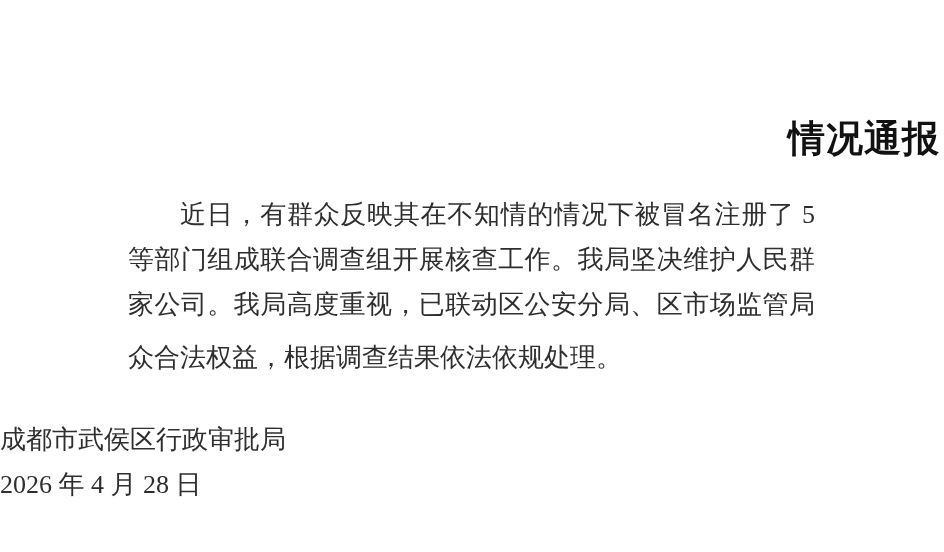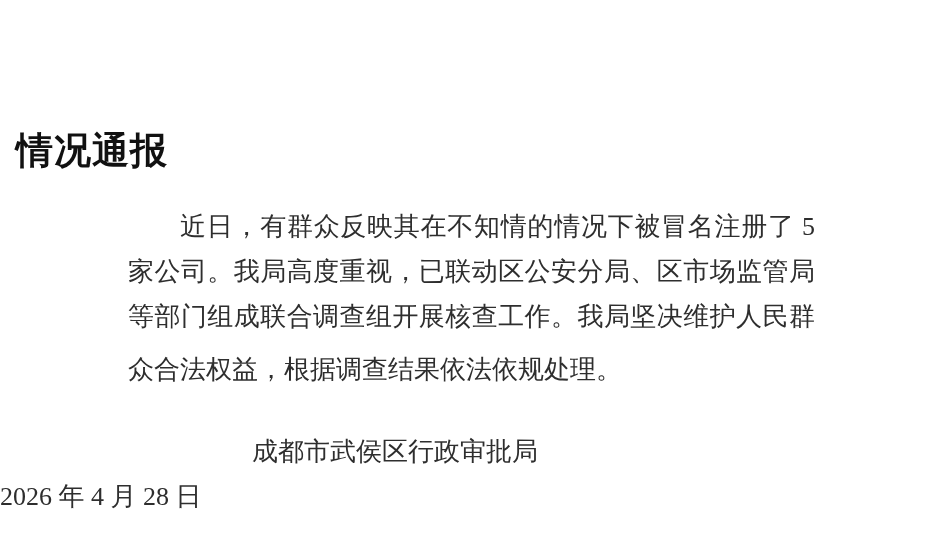--- a/index.html
+++ b/index.html
@@ -9,23 +9,23 @@
   }
   .page {
     position: relative;
     width: 944px;
     height: 552px;
     background: #ffffff;
     overflow: hidden;
     font-family: "Liberation Serif", "DejaVu Serif", serif;
   }
   .notice-title {
-    margin: 16px;
+    margin: 4px;
     padding-top: 113px;
-    text-align: left;
+    text-align: right;
     font-size: 37px;
     line-height: 44px;
     font-weight: bold;
     color: #111111;
     letter-spacing: 1px;
   }
   .notice-body {
     margin: 31px 0 0 128px;
     width: 687px;
     font-size: 26px;
@@ -42,21 +42,21 @@
     text-indent: 2em;
   }
   .body-line.last {
     text-align: left;
     text-align-last: left;
     margin-top: 8px;
   }
   .notice-signature {
     margin-top: 37px;
     margin-right: 154px;
-    text-align: center;
+    text-align: left;
     font-size: 26px;
     line-height: 45px;
     color: #2e2e2e;
   }
   .notice-date {
     margin-right: 204px;
     text-align: left;
     font-size: 26px;
     line-height: 45px;
     color: #2e2e2e;
@@ -64,22 +64,22 @@
 </style>
 </head>
 <body>
 
 <div class="page">
 
   <h1 class="notice-title">情况通报</h1>
 
   <div class="notice-body">
     <div class="body-line indent">近日，有群众反映其在不知情的情况下被冒名注册了 5</div>
+    <div class="body-line">等部门组成联合调查组开展核查工作。我局坚决维护人民群</div>
     <div class="body-line">家公司。我局高度重视，已联动区公安分局、区市场监管局</div>
-    <div class="body-line">等部门组成联合调查组开展核查工作。我局坚决维护人民群</div>
     <div class="body-line last">众合法权益，根据调查结果依法依规处理。</div>
   </div>
 
   <div class="notice-signature">成都市武侯区行政审批局</div>
 
   <div class="notice-date">2026 年 4 月 28 日</div>
 
 </div>
 
 </body></html>

